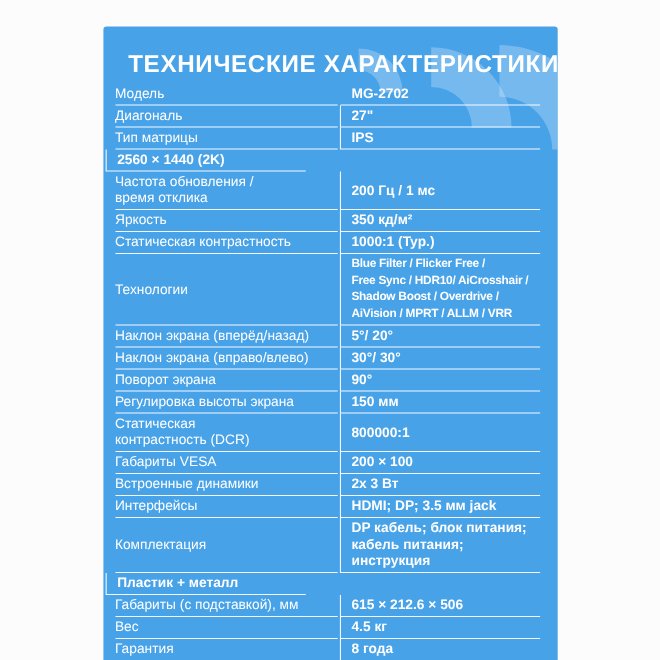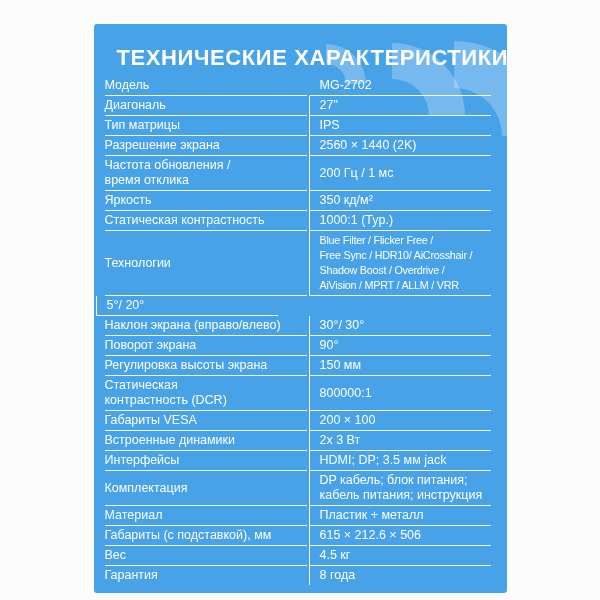--- a/index.html
+++ b/index.html
@@ -45,20 +45,21 @@
   .cell.label{
     margin-left:11px;
     width:202px;
     padding:2px 8px 2px 0;
   }
   .cell.value{
     margin-left:2px;
     width:182px;
     padding:2px 0 2px 10px;
     border-left:1.5px solid var(--line-color,rgba(255,255,255,0.95));
+    font-weight:bold;
   }
   .row.first .cell.value{border-left-color:transparent;}
   .row.last .cell{border-bottom:none;}
   .cell.value.small{font-size:10.8px;letter-spacing:-0.25px;}
 </style>
 </head>
 <body>
 
 <div class="card">
   <svg class="watermark" width="413" height="220" viewBox="0 0 413 220" aria-hidden="true">
@@ -81,21 +82,20 @@
     <div class="cell label">Диагональ</div>
     <div class="cell value">27"</div>
   </div>
 
   <div class="row">
     <div class="cell label">Тип матрицы</div>
     <div class="cell value">IPS</div>
   </div>
 
   <div class="row">
-    <div class="cell label">Разрешение экрана</div>
     <div class="cell value">2560 × 1440 (2K)</div>
   </div>
 
   <div class="row">
     <div class="cell label">Частота обновления /
 время отклика</div>
     <div class="cell value">200 Гц / 1 мс</div>
   </div>
 
   <div class="row">
@@ -110,20 +110,21 @@
 
   <div class="row">
     <div class="cell label">Технологии</div>
     <div class="cell value small">Blue Filter / Flicker Free /
 Free Sync / HDR10/ AiCrosshair /
 Shadow Boost / Overdrive /
 AiVision / MPRT / ALLM / VRR</div>
   </div>
 
   <div class="row">
+    <div class="cell label">Наклон экрана (вперёд/назад)</div>
     <div class="cell value">5°/ 20°</div>
   </div>
 
   <div class="row">
     <div class="cell label">Наклон экрана (вправо/влево)</div>
     <div class="cell value">30°/ 30°</div>
   </div>
 
   <div class="row">
     <div class="cell label">Поворот экрана</div>
@@ -156,21 +157,20 @@
     <div class="cell value">HDMI; DP; 3.5 мм jack</div>
   </div>
 
   <div class="row">
     <div class="cell label">Комплектация</div>
     <div class="cell value">DP кабель; блок питания;
 кабель питания; инструкция</div>
   </div>
 
   <div class="row">
-    <div class="cell label">Материал</div>
     <div class="cell value">Пластик + металл</div>
   </div>
 
   <div class="row">
     <div class="cell label">Габариты (с подставкой), мм</div>
     <div class="cell value">615 × 212.6 × 506</div>
   </div>
 
   <div class="row">
     <div class="cell label">Вес</div>

